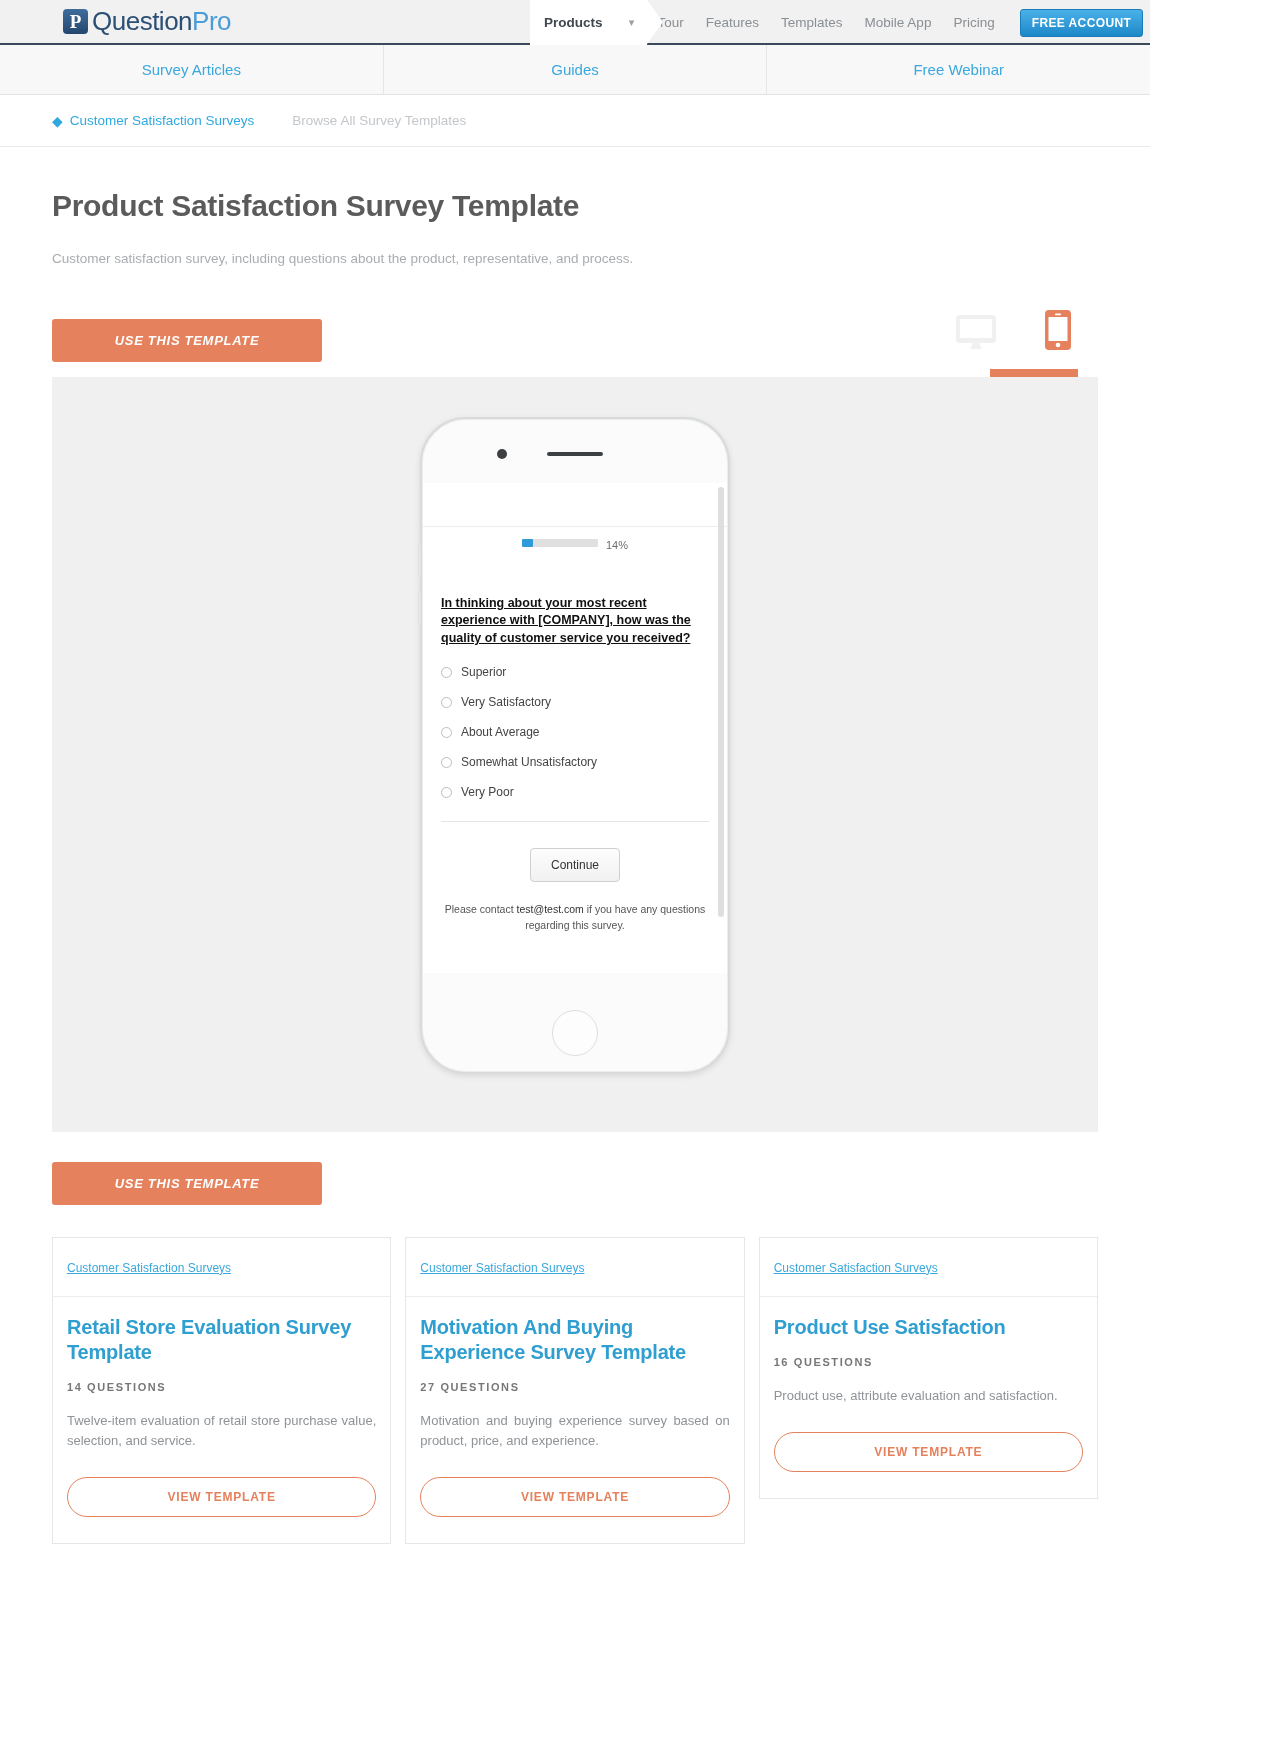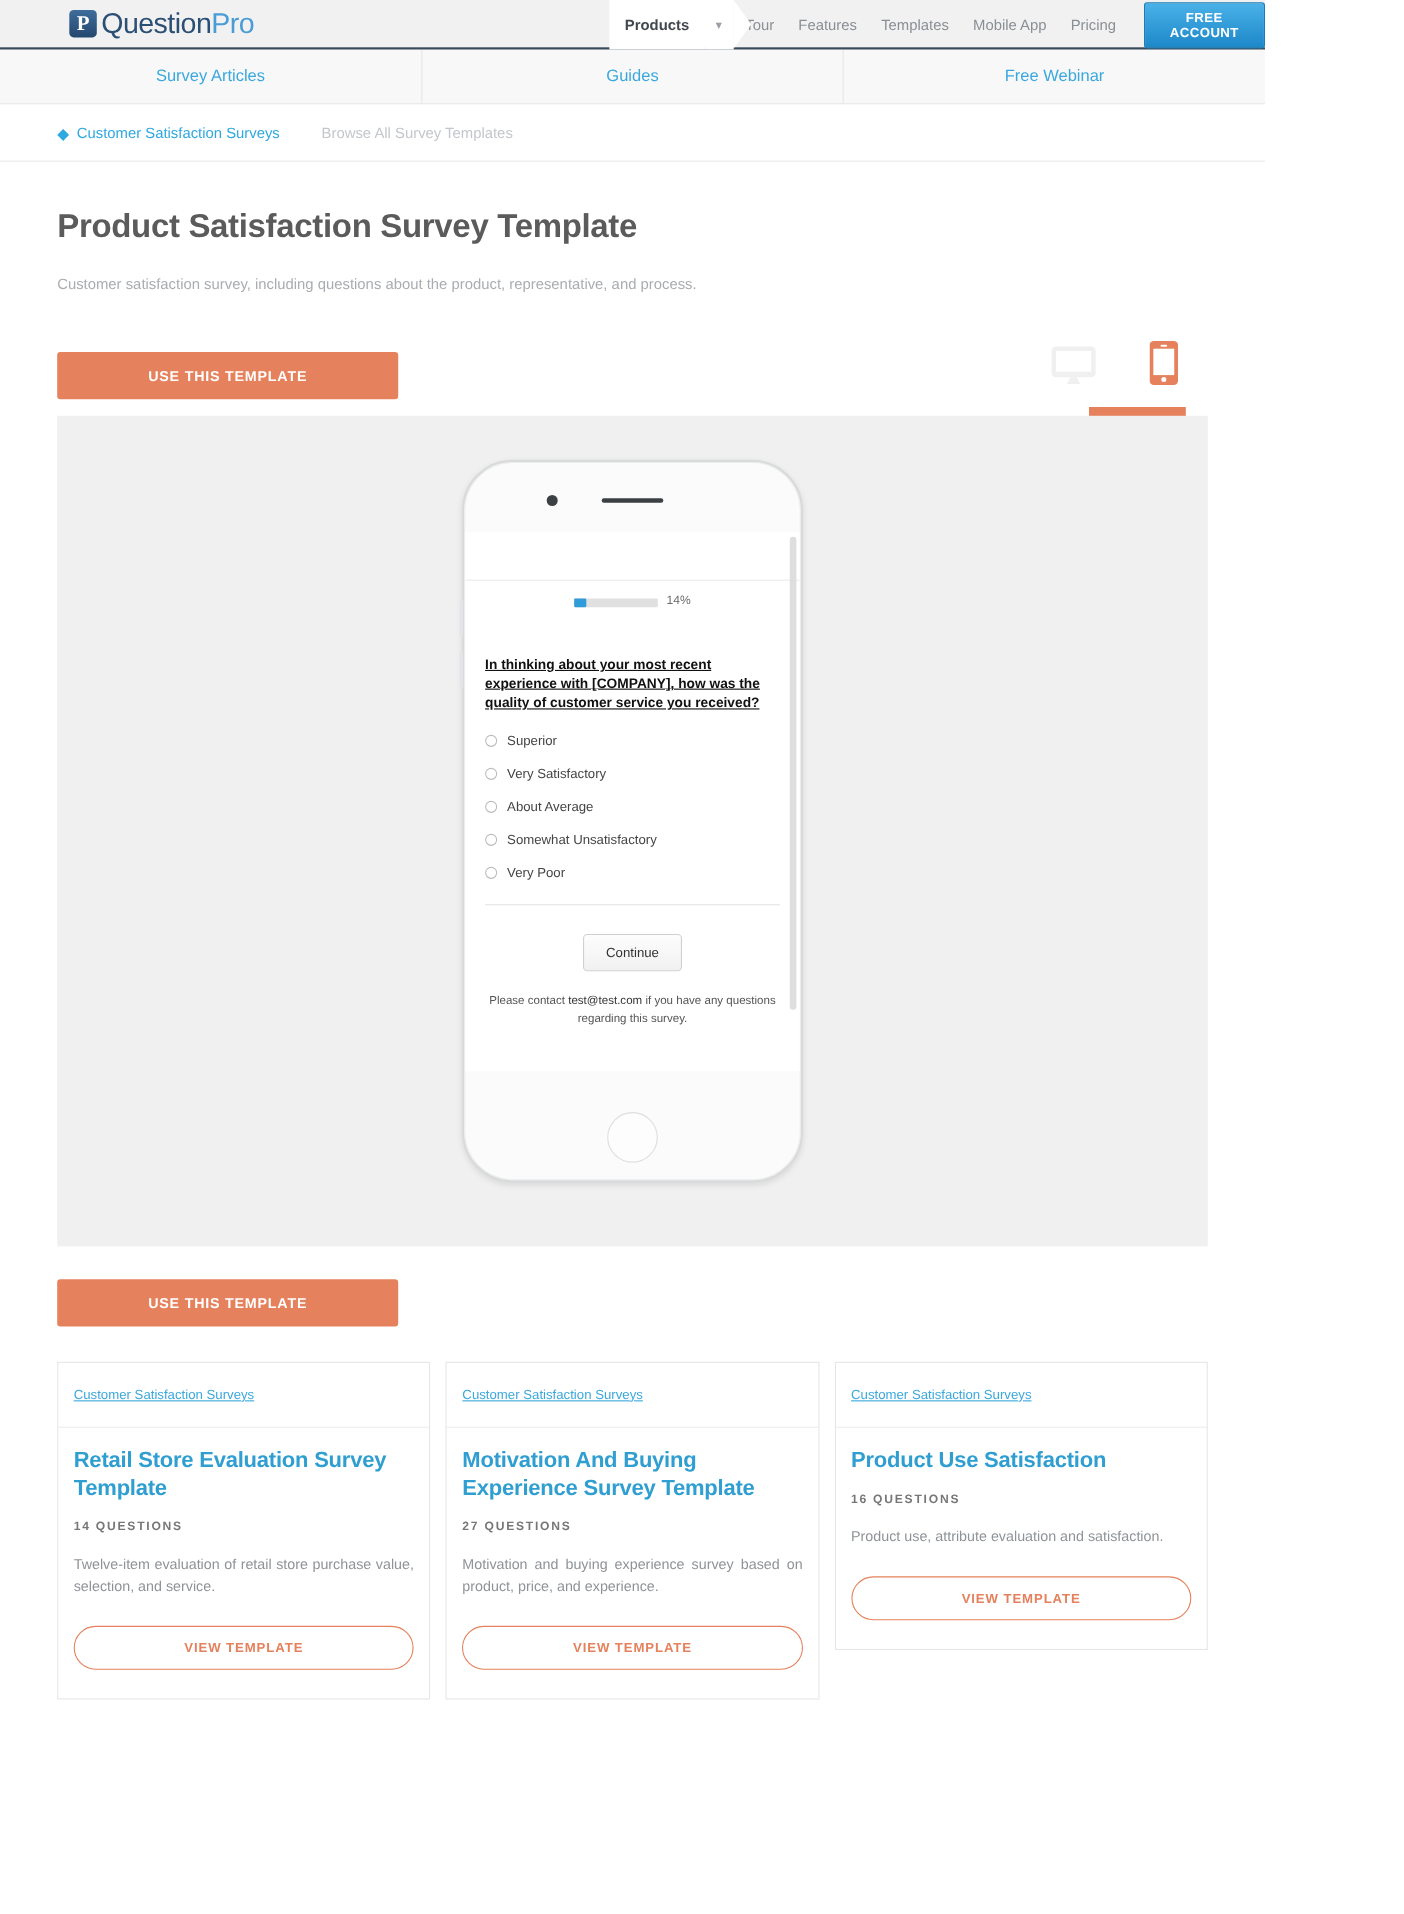--- a/index.html
+++ b/index.html
@@ -31,21 +31,21 @@
     font-size: 19px;
     line-height: 25px;
     text-align: center;
     font-family: "Liberation Serif", serif;
     margin-right: 4px;
   }
   .logo-text { font-size: 26px; letter-spacing: -0.5px; }
   .logo-text .q { color: #2c4f75; font-weight: 500; }
   .logo-text .p { color: #4a9cd6; font-weight: 500; }
 
-  .topnav { position: absolute; left: 554px; top: 0; height: 45px; display: flex; align-items: center; }
+  .topnav { position: absolute; left: 530px; top: 0; height: 45px; display: flex; align-items: center; }
   .topnav-item {
     font-size: 13.5px;
     color: #8a8f94;
     padding: 0 11px;
     line-height: 45px;
     white-space: nowrap;
     cursor: pointer;
   }
   .topnav-item.products {
     background: #ffffff;
@@ -136,31 +136,32 @@
 
   
   .action-row {
     margin-top: 40px;
     display: flex;
     align-items: flex-end;
     justify-content: space-between;
     position: relative;
   }
   .btn-use {
-    width: 310px;
+    width: 270px;
     background: #e5815c;
     color: #fff;
     border: none;
     border-radius: 3px;
     font-size: 13px;
     font-weight: bold;
     letter-spacing: 0.7px;
     padding: 14px 0;
     cursor: pointer;
     font-family: "Liberation Sans", sans-serif;
+    font-style: italic;
   }
   .device-toggle { display: flex; align-items: flex-end; gap: 48px; padding-right: 27px; }
   .device-btn { cursor: pointer; padding-bottom: 8px; position: relative; }
 
   
   .stage {
     margin-top: 15px;
     height: 755px;
     background: #f0f0f0;
     position: relative;
@@ -219,21 +220,21 @@
     border: 1px solid #dcdee0; background: #fdfdfd;
   }
   .scrollbar {
     position: absolute; right: 3px; top: 4px;
     width: 6px; height: 430px;
     background: #dedede; border-radius: 3px;
   }
 
   .survey-top { height: 44px; border-bottom: 1px solid #ececec; }
   .progress-row {
-    display: flex; align-items: flex-end; justify-content: center;
+    display: flex; align-items: flex-start; justify-content: center;
     margin-top: 12px; gap: 8px;
   }
   .progress-track { width: 76px; height: 8px; background: #e0e0e0; border-radius: 1px; }
   .progress-fill { height: 8px; background: #2f9bd8; border-radius: 1px; }
   .progress-label { font-size: 11px; color: #6d6d6d; }
 
   .survey-q {
     margin: 44px 18px 0 18px;
     font-size: 12.5px;
     font-weight: bold;

